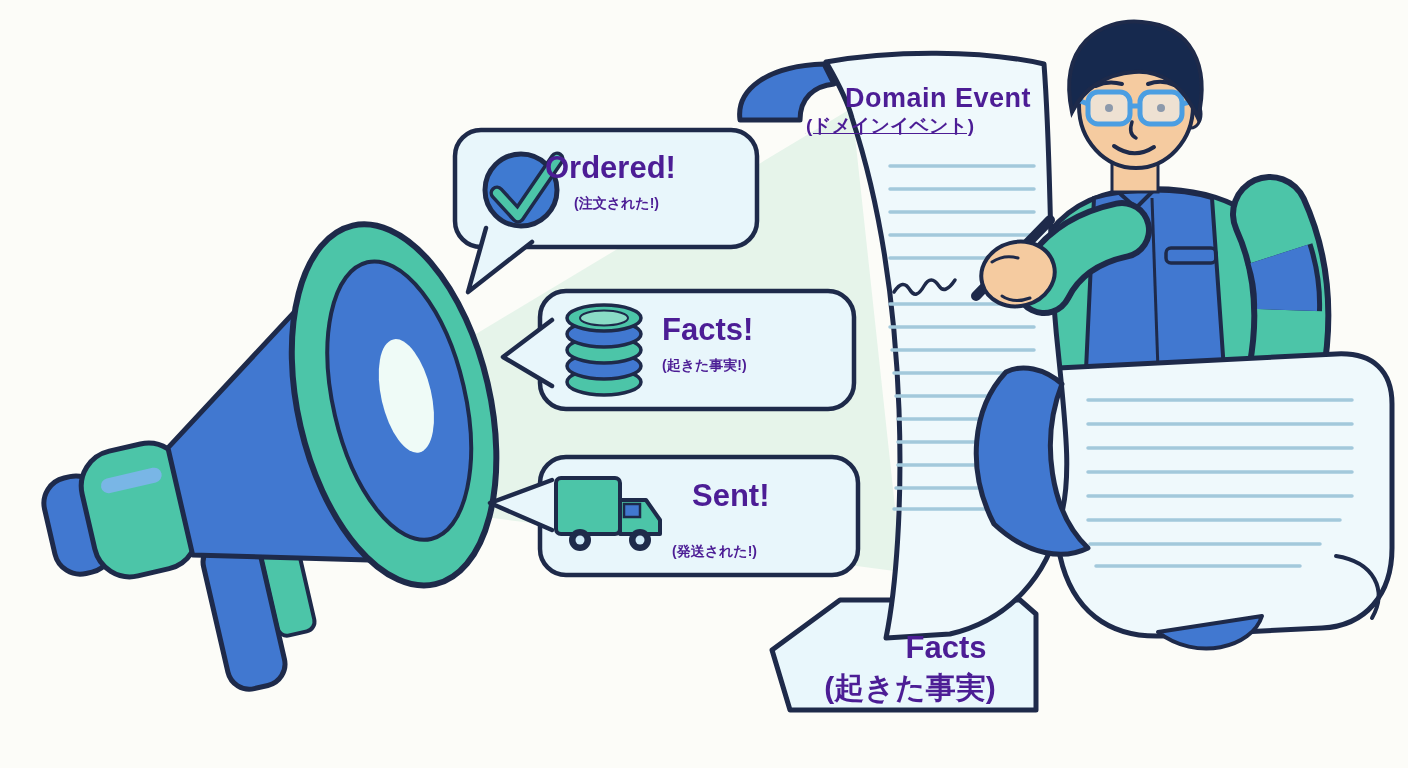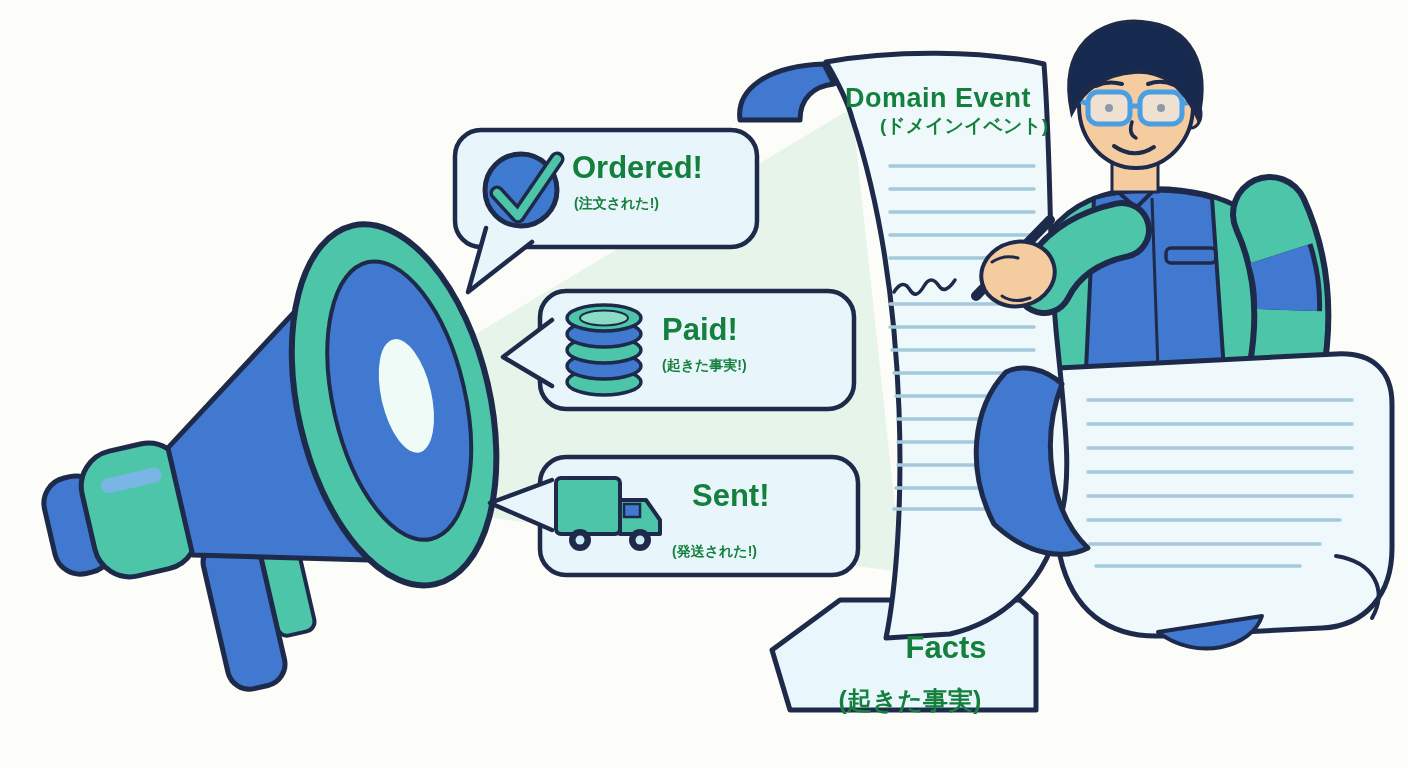--- a/index.html
+++ b/index.html
@@ -1,28 +1,28 @@
 <!DOCTYPE html>
 <html><head>
 <meta charset="utf-8">
 <style>
   html,body{margin:0;padding:0;background:#fcfcf8;}
   .stage{position:relative;width:1408px;height:768px;overflow:hidden;
          background:#fcfcf8;font-family:"Liberation Sans",sans-serif;}
   .stage svg{position:absolute;left:0;top:0;}
-  .label{position:absolute;color:#15803d;line-height:1.05;white-space:nowrap;}
+  .label{position:absolute;color:#4c1d95;line-height:1.05;white-space:nowrap;}
   .en{font-weight:700;}
   .ja{font-weight:700;}
   .centered{transform:translateX(-50%);}
   .fs-title{font-size:27px;letter-spacing:.5px;}
   .fs-title-ja{font-size:19px;}
   .fs-event{font-size:31px;}
   .fs-event-ja{font-size:14px;}
   .fs-facts{font-size:31px;}
-  .fs-facts-ja{font-size:25px;margin-top:15px;}
+  .fs-facts-ja{font-size:30px;}
 </style>
 </head>
 <body>
 
 <div class="stage">
 
 <svg width="1408" height="768" viewBox="0 0 1408 768">
 
   <polygon points="466,340 852,108 902,572 470,515" fill="#e6f4ea"></polygon>
 
@@ -152,26 +152,26 @@
       <circle cx="580" cy="540" r="11" fill="#1e2a4a"></circle>
       <circle cx="580" cy="540" r="4.5" fill="#cfe9f7"></circle>
       <circle cx="640" cy="540" r="11" fill="#1e2a4a"></circle>
       <circle cx="640" cy="540" r="4.5" fill="#cfe9f7"></circle>
     </g>
   </g>
 
 </svg>
 
 <div class="label en fs-title centered" style="left:938px;top:84px;">Domain Event</div>
-<div class="label ja fs-title-ja centered" style="left:964px;top:116px;">(ドメインイベント)</div>
+<div class="label ja fs-title-ja centered" style="left:890px;top:116px;text-decoration:underline;">(ドメインイベント)</div>
 
-<div class="label en fs-event" style="left:572px;top:152px;">Ordered!</div>
+<div class="label en fs-event" style="left:545px;top:152px;">Ordered!</div>
 <div class="label ja fs-event-ja" style="left:574px;top:196px;">(注文された!)</div>
 
-<div class="label en fs-event" style="left:662px;top:314px;">Paid!</div>
+<div class="label en fs-event" style="left:662px;top:314px;">Facts!</div>
 <div class="label ja fs-event-ja" style="left:662px;top:358px;">(起きた事実!)</div>
 
 <div class="label en fs-event" style="left:692px;top:480px;">Sent!</div>
 <div class="label ja fs-event-ja" style="left:672px;top:544px;">(発送された!)</div>
 
 <div class="label en fs-facts centered" style="left:910px;top:632px;margin-left:36px;">Facts</div>
 <div class="label ja fs-facts-ja centered" style="left:910px;top:672px;">(起きた事実)</div>
 
 </div>
 

